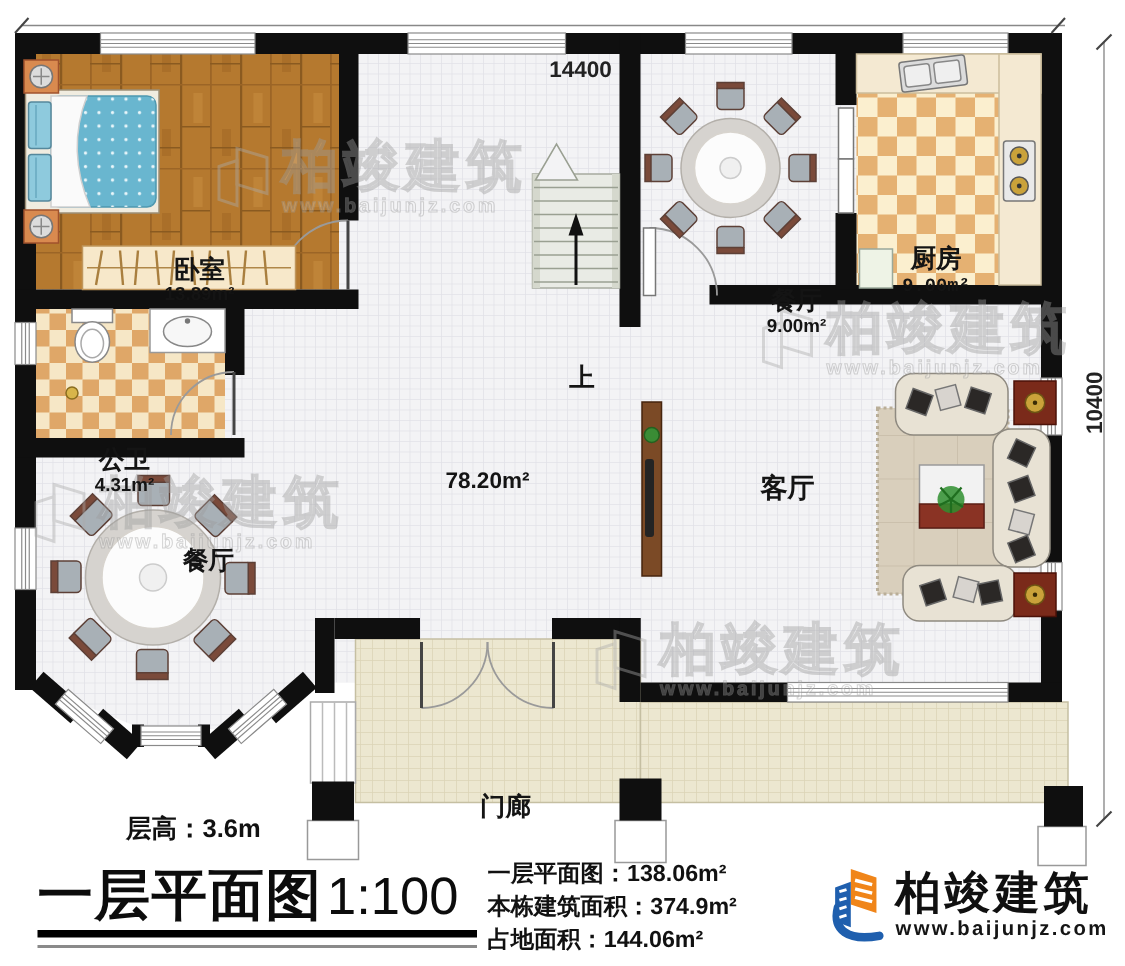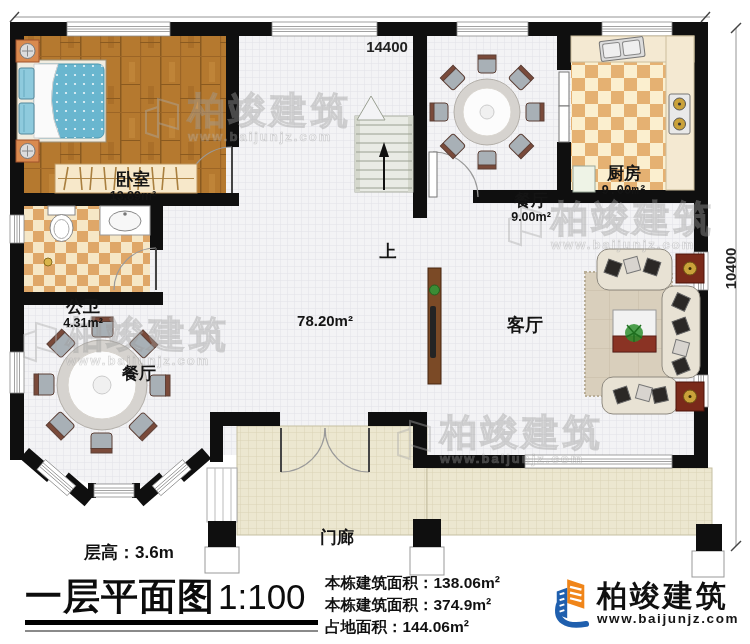--- a/index.html
+++ b/index.html
@@ -556,21 +556,21 @@
 <div class="dim" style="left:700px;top:260px;width:60px;transform:rotate(-90deg);">10400</div>
 
 <div class="footer-height">层高：3.6m</div>
 <div class="title-row">
   <span class="title-cjk">一层平面图</span>
   <span class="title-scale">1:100</span>
 </div>
 <div class="rule-thick"></div>
 <div class="rule-thin"></div>
 <div class="stats">
-  <div>本栋建筑面积：138.06m²</div>
+  <div>一层平面图：138.06m²</div>
   <div>本栋建筑面积：374.9m²</div>
   <div>占地面积：144.06m²</div>
 </div>
 <div class="logo">
   <svg width="38" height="54" viewBox="0 0 40 56">
     <path d="M7 30 C3 46 14 54 36 50" stroke="#1f5fae" stroke-width="6" fill="none" stroke-linecap="round"></path>
     <polygon points="16,3 34,9 34,34 16,28" fill="#f08519"></polygon>
     <line x1="19" y1="11" x2="31" y2="14" stroke="#fff" stroke-width="2.4"></line>
     <line x1="19" y1="17" x2="31" y2="20" stroke="#fff" stroke-width="2.4"></line>
     <line x1="19" y1="23" x2="31" y2="26" stroke="#fff" stroke-width="2.4"></line>

